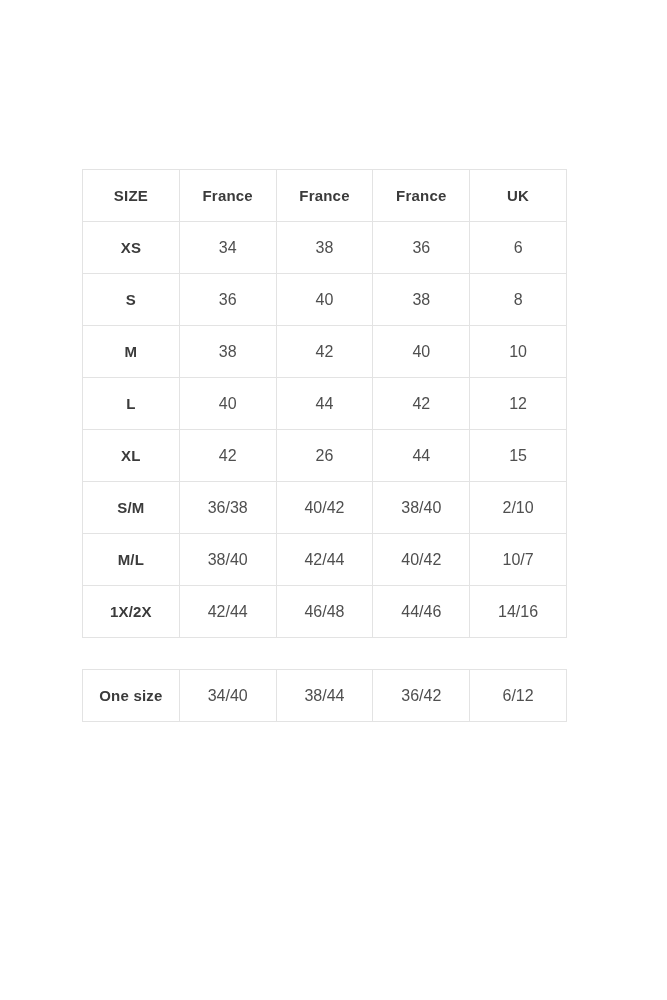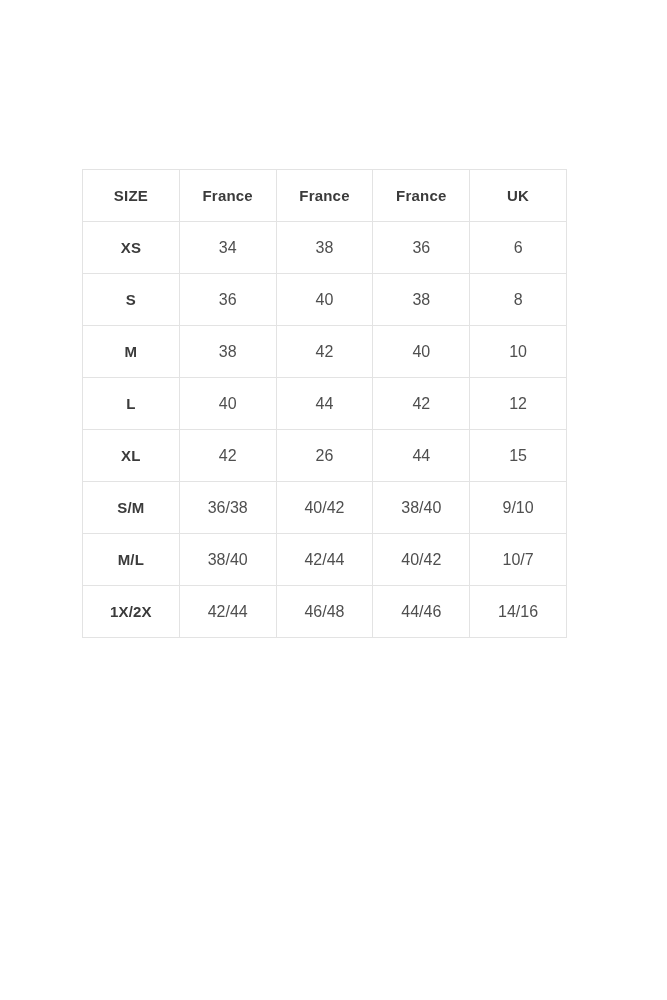--- a/index.html
+++ b/index.html
@@ -100,37 +100,44 @@
           <td>42</td>
           <td>26</td>
           <td>44</td>
           <td>15</td>
         </tr>
         <tr>
           <th>S/M</th>
           <td>36/38</td>
           <td>40/42</td>
           <td>38/40</td>
-          <td>9/10</td>
+          <td>2/10</td>
         </tr>
         <tr>
           <th>M/L</th>
           <td>38/40</td>
           <td>42/44</td>
           <td>40/42</td>
           <td>10/7</td>
         </tr>
         <tr>
           <th>1X/2X</th>
           <td>42/44</td>
           <td>46/48</td>
           <td>44/46</td>
           <td>14/16</td>
         </tr>
       </tbody>
   </table>
 
   <table class="size-table">
     <tbody>
+        <tr>
+          <th>One size</th>
+          <td>34/40</td>
+          <td>38/44</td>
+          <td>36/42</td>
+          <td>6/12</td>
+        </tr>
       </tbody>
   </table>
 
 </div>
 
 </body></html>

